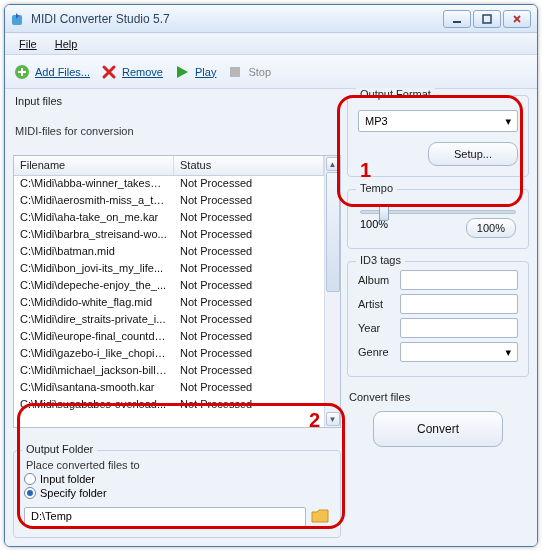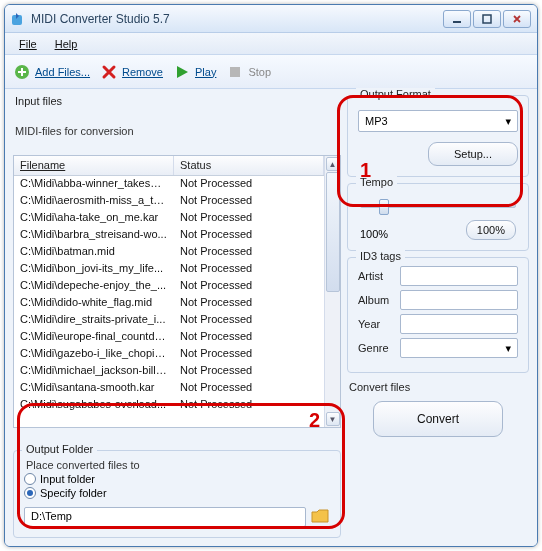--- a/index.html
+++ b/index.html
@@ -63,39 +63,39 @@
   .tbtn.disabled { color:#888; }
   .tbtn .ic { width:18px;height:18px;display:flex;align-items:center;justify-content:center; }
   .content {
     flex:1;
     display:flex;
     background:#eef3fa;
     padding:6px 8px 8px 8px;
     gap:6px;
   }
   .left { flex:1; display:flex; flex-direction:column; gap:16px; }
-  .right { width:182px; display:flex; flex-direction:column; gap:6px; }
+  .right { width:182px; display:flex; flex-direction:column; gap:12px; }
   .group-label { font-size:11px; color:#222; margin:0 0 2px 2px; }
   .subtext { font-size:11px; color:#333; margin:0 0 2px 2px; }
   .grid {
     border:1px solid #b6c4d8;
     background:#fff;
     flex:1;
     display:flex;
     position:relative;
     height:240px;
   }
   .grid-head {
     display:flex;
     background: linear-gradient(#fdfdfe,#e9eef6);
     border-bottom:1px solid #c6d0de;
     height:20px;
   }
   .gh-cell { padding:3px 6px; border-right:1px solid #d4dceb; font-size:11px; color:#222; }
-  .gh-file { width:160px;text-decoration:underline; }
+  .gh-file { width:160px; }
   .gh-status { flex:1; }
   .grid-body { overflow:hidden; flex:1; display:flex; flex-direction:column; }
   .row { display:flex; height:17px; }
   .cell { padding:1px 6px; font-size:11px; color:#111; white-space:nowrap; overflow:hidden; text-overflow:ellipsis; }
   .cell.f { width:160px; border-right:1px solid transparent; }
   .cell.s { flex:1; }
   .grid-inner { display:flex; flex-direction:column; flex:1; }
   .scrollbar {
     width:16px; background:#eef1f7; border-left:1px solid #d4dceb;
     display:flex; flex-direction:column; align-items:center;
@@ -338,35 +338,35 @@
           <div class="btn" style="width:90px">Setup...</div>
         </div>
       </div>
 
       <div class="fieldset">
         <span class="legend">Tempo</span>
         <div class="slider-wrap">
           <div class="slider-track">
             <div class="slider-thumb"></div>
           </div>
-          <div style="display:flex;justify-content:space-between;align-items:flex-end;margin-top:12px">
+          <div style="display:flex;justify-content:space-between;align-items:flex-start;margin-top:4px">
             <span>100%</span>
             <div class="btn" style="height:20px;padding:0 10px">100%</div>
           </div>
         </div>
       </div>
 
       <div class="fieldset">
         <span class="legend">ID3 tags</span>
         <div class="formrow">
+          <label>Album</label>
+          <div class="txt"></div>
+        </div>
+        <div class="formrow">
           <label>Artist</label>
-          <div class="txt"></div>
-        </div>
-        <div class="formrow">
-          <label>Album</label>
           <div class="txt"></div>
         </div>
         <div class="formrow">
           <label>Year</label>
           <div class="txt"></div>
         </div>
         <div class="formrow">
           <label>Genre</label>
           <div class="select" style="flex:1;height:20px">
             <span></span>

